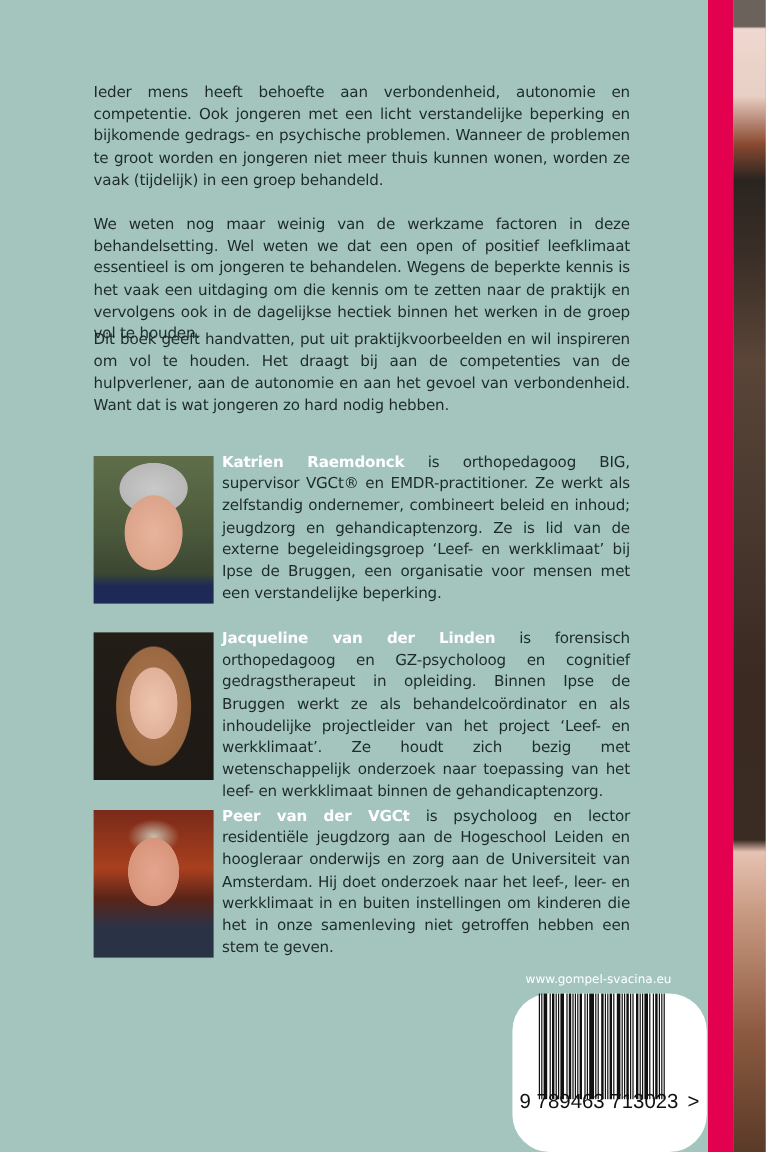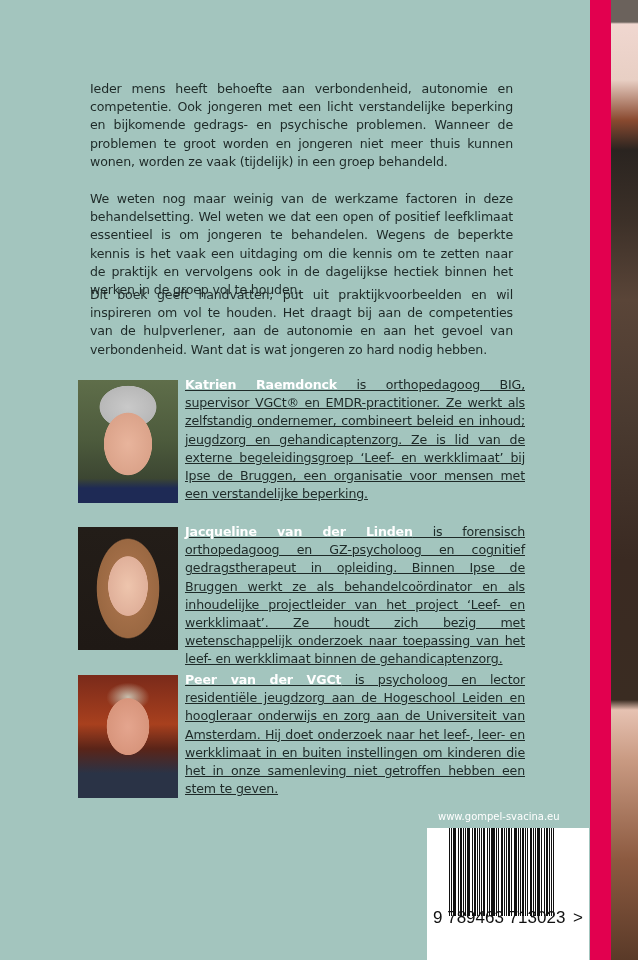--- a/index.html
+++ b/index.html
@@ -2,36 +2,36 @@
 <html><head>
 <meta charset="utf-8">
 <style>
   html, body { margin:0; padding:0; }
   body { width:638px; height:960px; position:relative; overflow:hidden; background:#a3c5be; font-family:"DejaVu Sans", sans-serif; color:#1e2a28; }
   .cover { position:absolute; left:0; top:0; width:590px; height:960px; background:#a3c5be; }
   .strip { position:absolute; left:590px; top:0; width:21px; height:960px; background:#e2004f; }
   .photo-edge { position:absolute; left:611px; top:0; width:27px; height:960px;
     background: linear-gradient(180deg,#6b625c 0px,#6b625c 22px,#f0d7d0 24px,#e8cfc4 80px,#8a4a30 120px,#2a2420 150px,#3c3028 220px,#5a4538 300px,#4a3a30 420px,#3a2a22 560px,#3a2c22 700px,#e6c2b2 710px,#c99a82 760px,#8c5a40 860px,#5a3a28 960px); }
   .text { position:absolute; left:78px; width:447px; font-size:12.6px; line-height:18.2px; text-align:justify; letter-spacing:-0.15px; }
-  .text p { margin:12px; }
+  .text p { margin:0; }
   #p1 { top:68px; }
   #p2 { top:178px; }
   #p3 { top:274px; }
   .author { position:absolute; left:78px; width:447px; }
   .author .photo { position:absolute; left:0; top:0; width:100px; height:123px; }
-  .author .bio { position:absolute; left:107px; top:-4px; width:340px; font-size:12.6px; line-height:18.2px; text-align:justify; letter-spacing:-0.15px;text-decoration:underline; }
+  .author .bio { position:absolute; left:107px; top:-4px; width:340px; font-size:12.6px; line-height:18.2px; text-align:justify; letter-spacing:-0.15px; }
   .author .name { color:#ffffff; font-weight:bold; }
   #a1 { top:380px; }
   #a2 { top:527px; }
   #a3 { top:675px; }
   #photo1 { background: radial-gradient(ellipse 34px 44px at 50% 52%, #e8b49c 0, #dba38a 70%, transparent 72%), radial-gradient(ellipse 40px 30px at 50% 22%, #c9c9c9 0, #b8b8b8 70%, transparent 72%), linear-gradient(180deg,#5f6e4a 0,#4c5a3c 50%,#3c4632 80%, #1e2a55 88%,#1e2a55 100%); }
   #photo2 { background: radial-gradient(ellipse 28px 42px at 50% 48%, #eec5ad 0, #e0b09a 70%, transparent 72%), radial-gradient(ellipse 44px 70px at 50% 50%, #b07850 0, #9a6842 70%, transparent 72%), linear-gradient(180deg,#231d18 0,#1f1915 100%); }
   #photo3 { background: radial-gradient(ellipse 30px 40px at 50% 42%, #e4a58e 0, #d8957c 70%, transparent 72%), radial-gradient(ellipse 30px 20px at 50% 18%, #c7bfae 0, transparent 72%), linear-gradient(180deg,#7a2a1a 0,#a8401e 40%,#5a2418 60%, #2a3346 80%,#2a3346 100%); }
   .url { position:absolute; left:438px; top:811px; font-size:10px; color:#ffffff; }
-  .barcode-box { position:absolute; left:427px; top:828px; width:162px; height:132px; background:#ffffff; }
+  .barcode-box { position:absolute; left:427px; top:828px; width:162px; height:132px; background:#ffffff;border-radius:31px; }
   .bars { position:absolute; left:22px; top:0px; width:122px; height:88px; display:flex; align-items:stretch; }
   .bars span { display:block; background:#111; margin-right:1.2px; }
   .isbn { position:absolute; left:6px; top:80px; font-family:"Liberation Sans", sans-serif; font-size:17px; color:#111; white-space:pre; }
   .isbn-arrow { position:absolute; left:146px; top:80px; font-family:"Liberation Sans", sans-serif; font-size:17px; color:#111; }
 </style>
 </head>
 <body>
 
 <div class="cover">
   <div class="text" id="p1">

